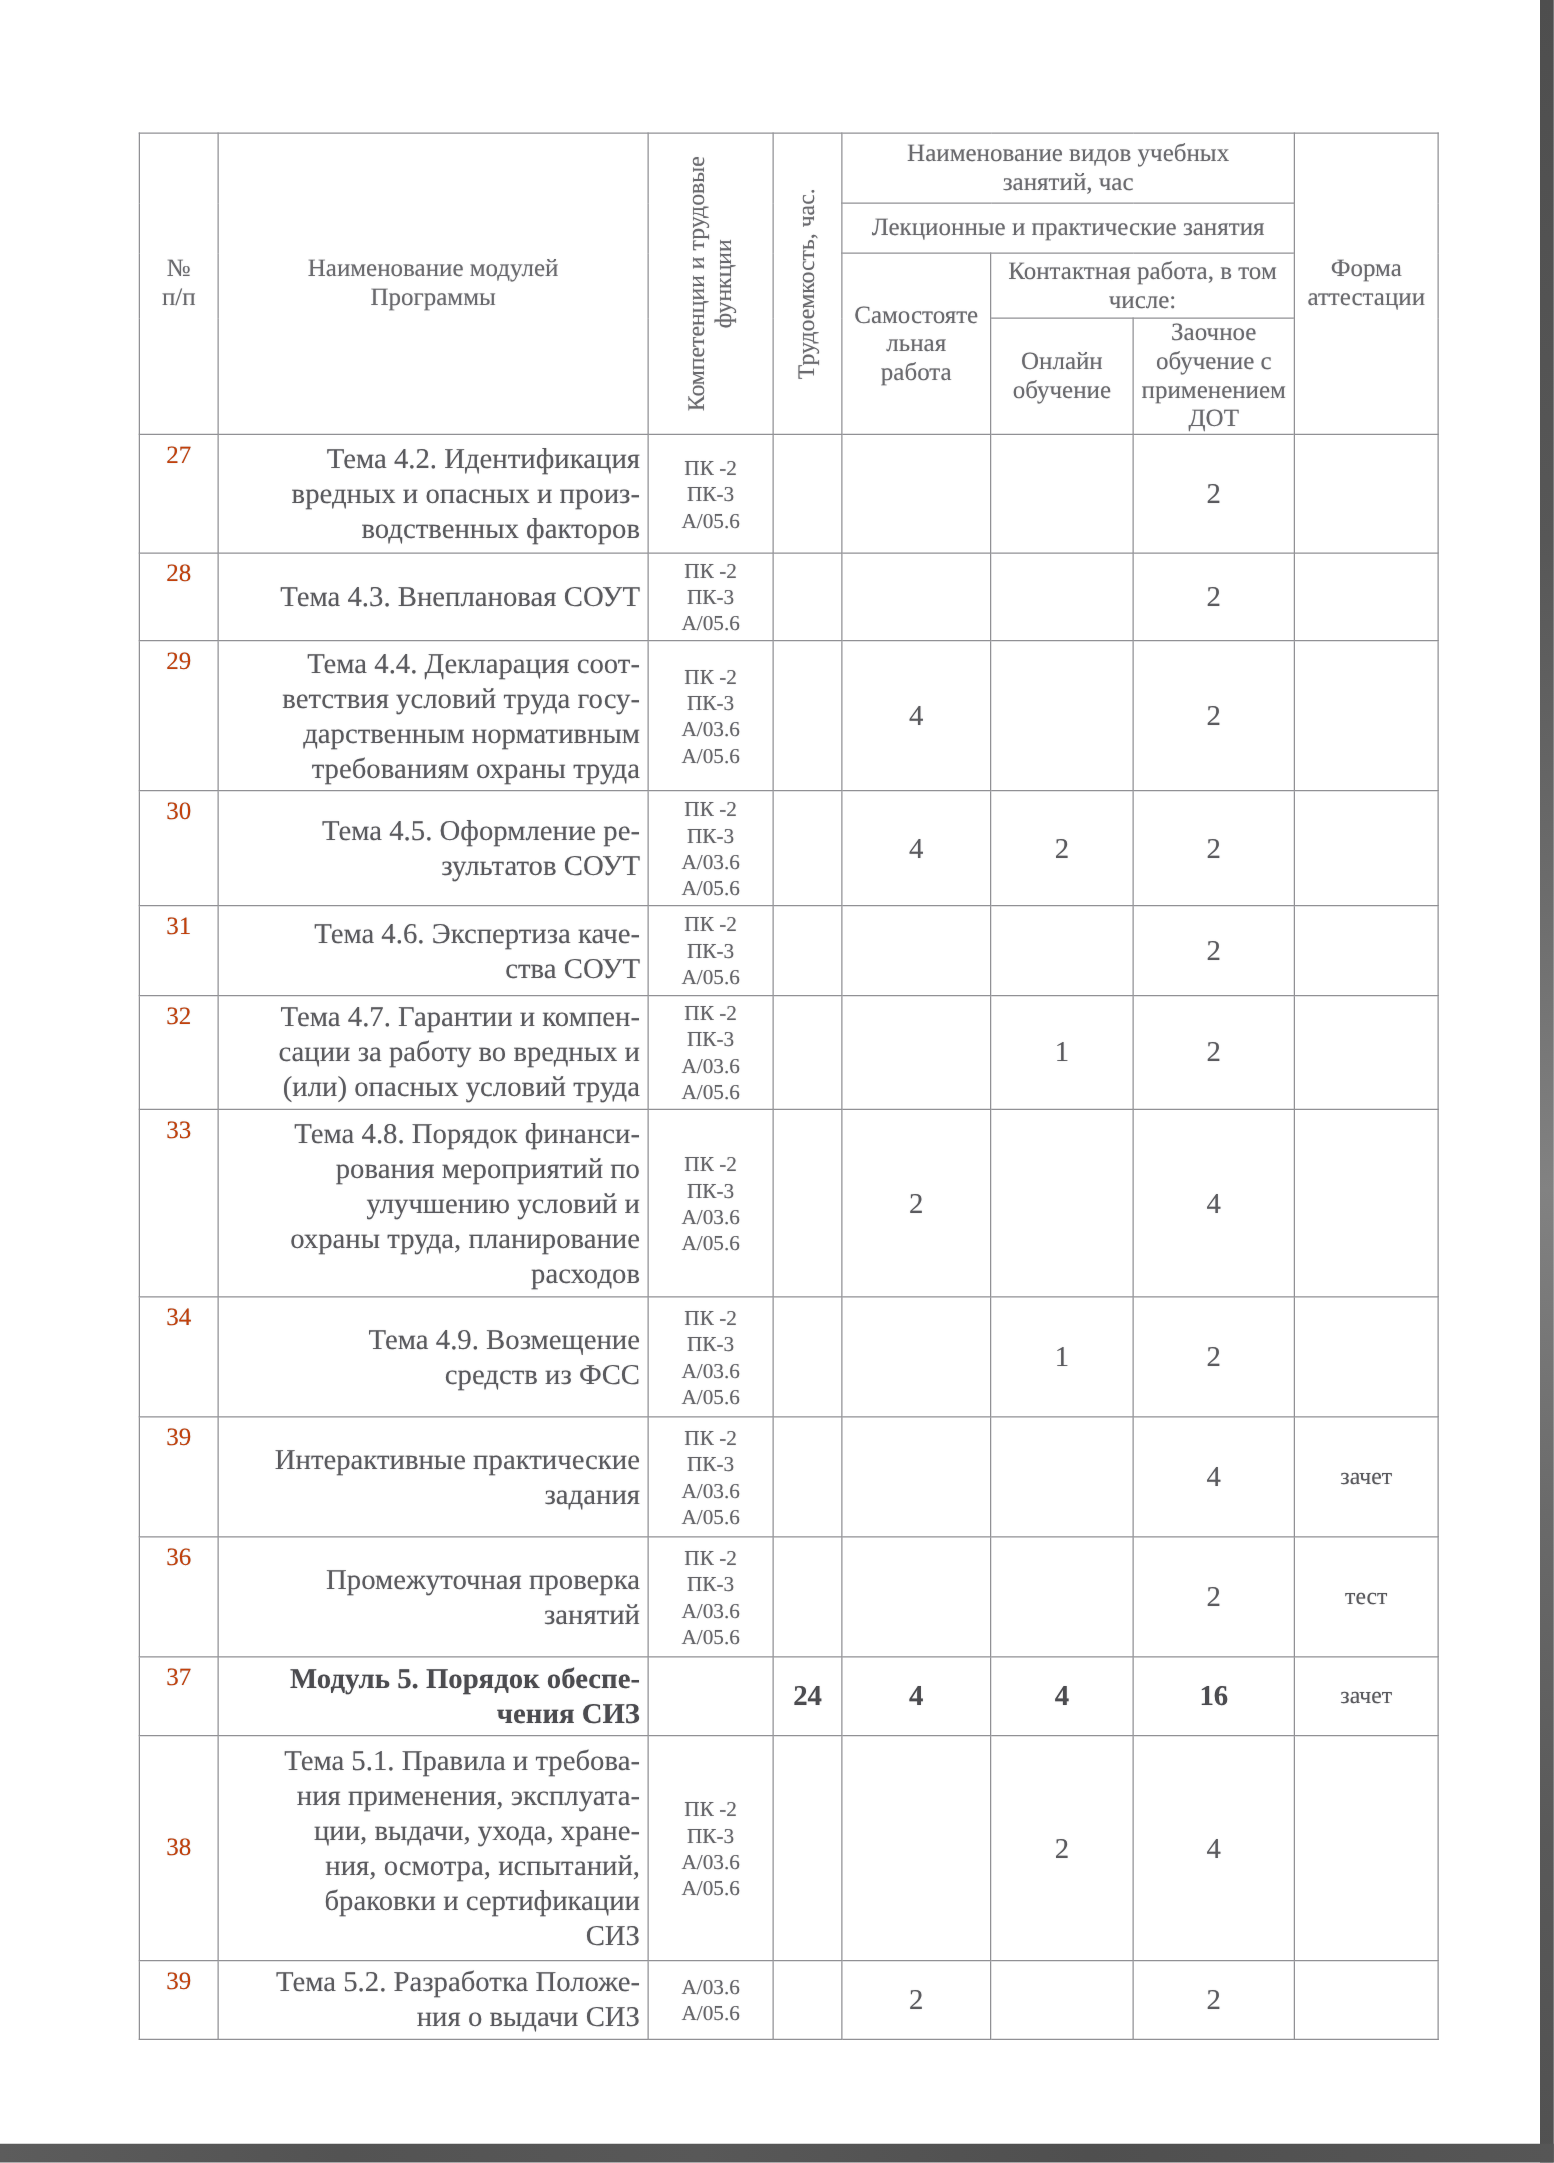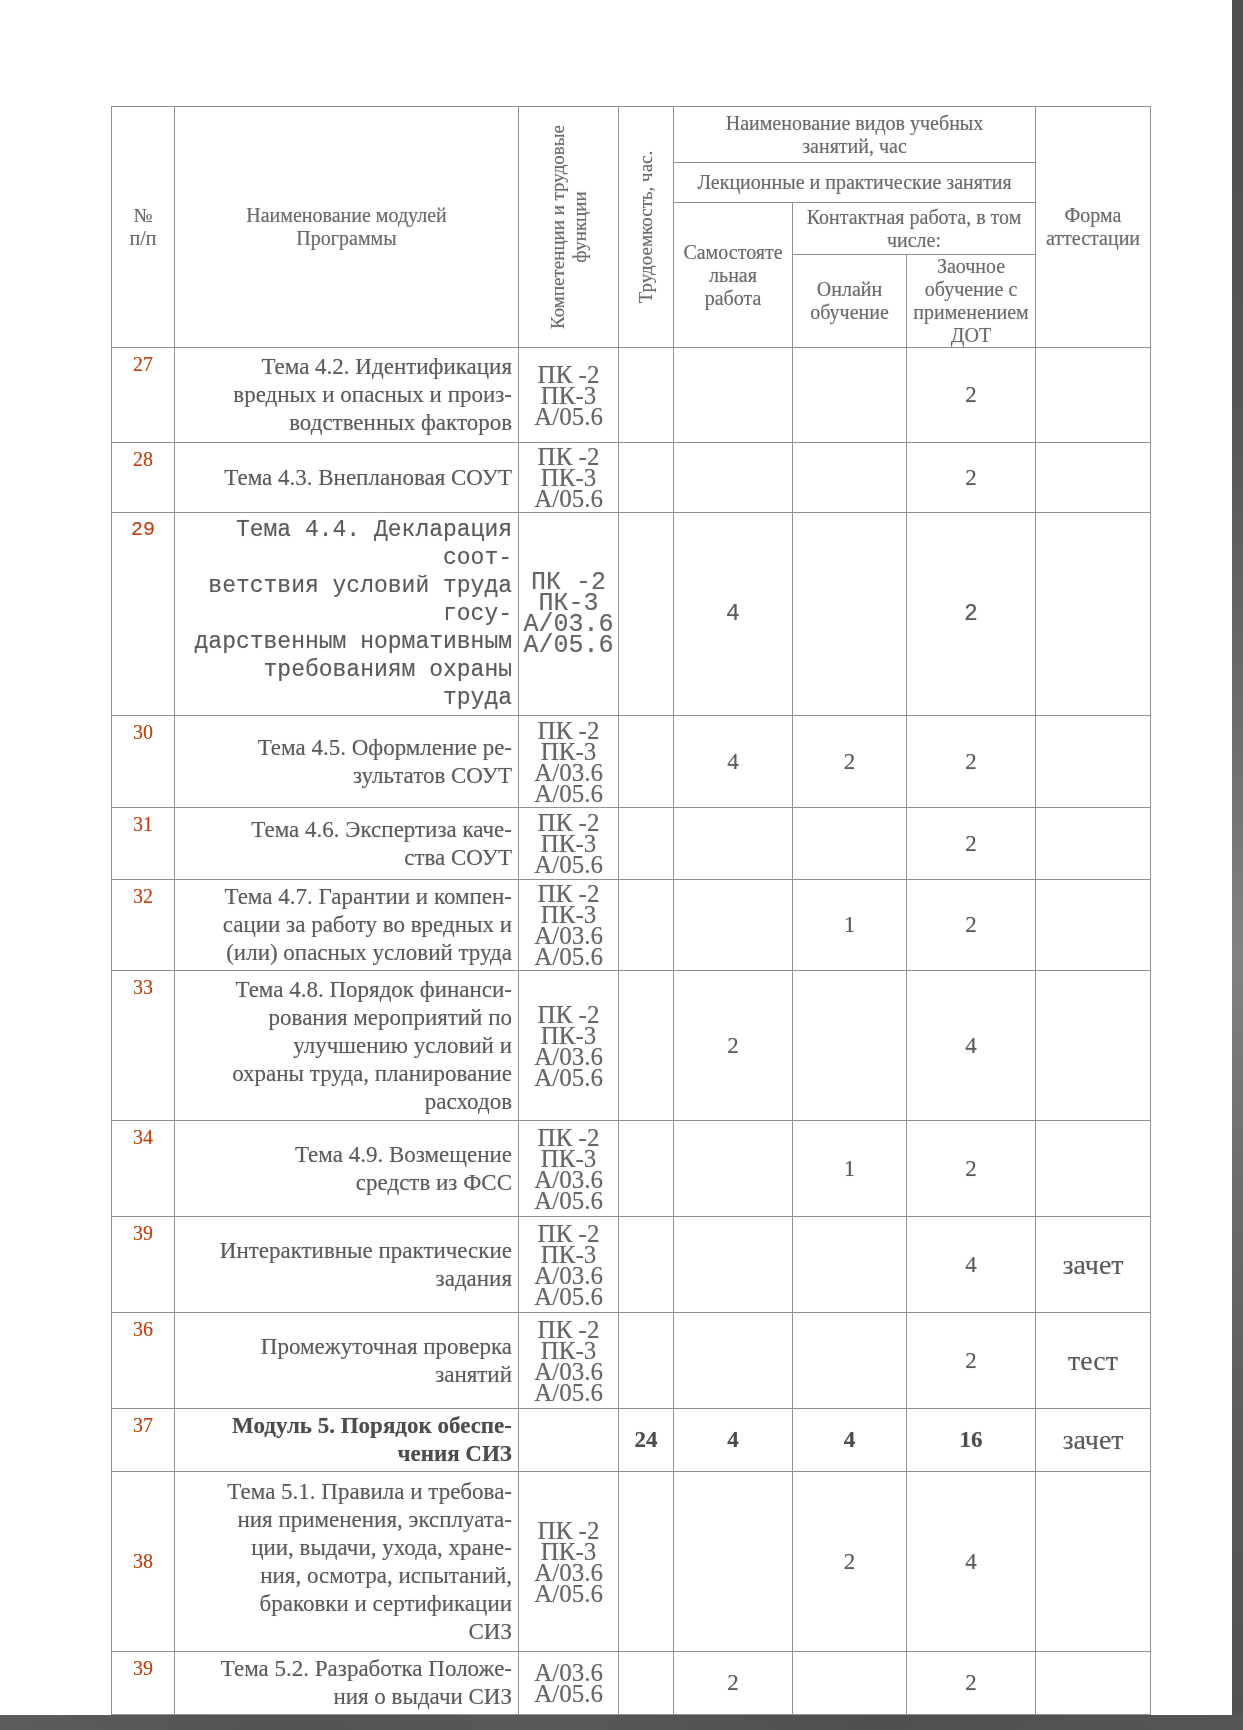--- a/index.html
+++ b/index.html
@@ -38,30 +38,30 @@
     transform:translate(-50%,-50%) rotate(-90deg);
     font-size:19px;line-height:22px;text-align:center;
   }
   td.form-head{padding-bottom:60px;}
   
   tbody td.c-num{font-size:20px;vertical-align:top;padding-top:5px;color:#c2410c;}
   tbody td.c-title{
     font-size:23px;line-height:28px;text-align:right;
     padding:3px 6px 3px 13px;
   }
-  tbody td.c-comp{font-size:25px;line-height:21px;color:#66666a;padding:3px 0;}
+  tbody td.c-comp{font-size:17px;line-height:21px;color:#66666a;padding:3px 0;}
   tbody td.c-val{font-size:23px;}
-  tbody td.c-form{font-size:28px;}
+  tbody td.c-form{font-size:19px;}
   td.vtop{vertical-align:top;padding-top:3px;}
   td.vhigh{vertical-align:top;padding-top:48px;}
   td.vmid{vertical-align:middle !important;padding-top:0 !important;}
   tr.row-bold td.c-title,
   tr.row-bold td.c-val{font-weight:bold;color:#4c4c50;}
   tr.row-bold td.c-form{font-weight:normal;color:#5b5b5f;}
-  tr.t27{height:95px;} tr.t28{height:70px;} tr.t29{height:120px;font-family:Liberation Mono, monospace;}
+  tr.t27{height:95px;} tr.t28{height:70px;} tr.t29{height:120px;}
   tr.t30{height:92px;} tr.t31{height:72px;} tr.t32{height:75px;}
   tr.t33{height:150px;} tr.t34{height:96px;} tr.t35{height:96px;}
   tr.t36{height:96px;} tr.t37{height:62px;} tr.t38{height:180px;}
   tr.t39{height:62px;}
   
   .scan-strip-right{
     position:absolute;top:0;right:0;width:11px;height:1730px;
     background:linear-gradient(180deg,#4e4e4e 0%,#575757 25%,#6d6d6d 42%,#828282 55%,#6a6a6a 70%,#595959 85%,#515151 100%);
   }
   .scan-strip-bottom{

